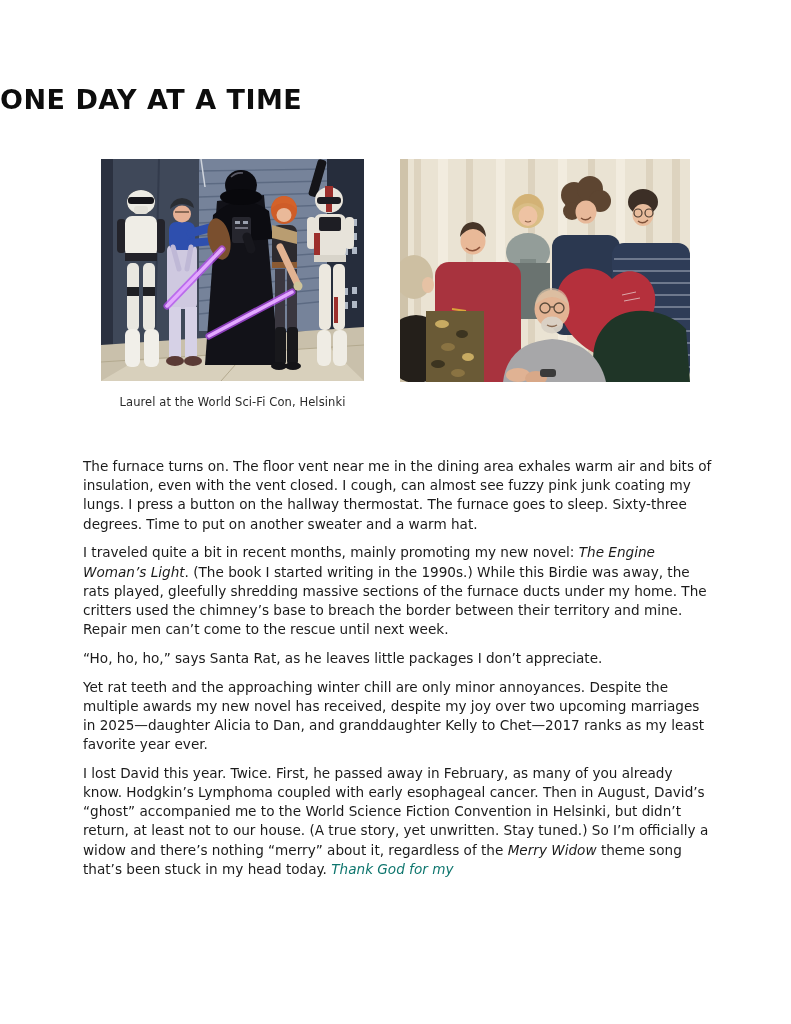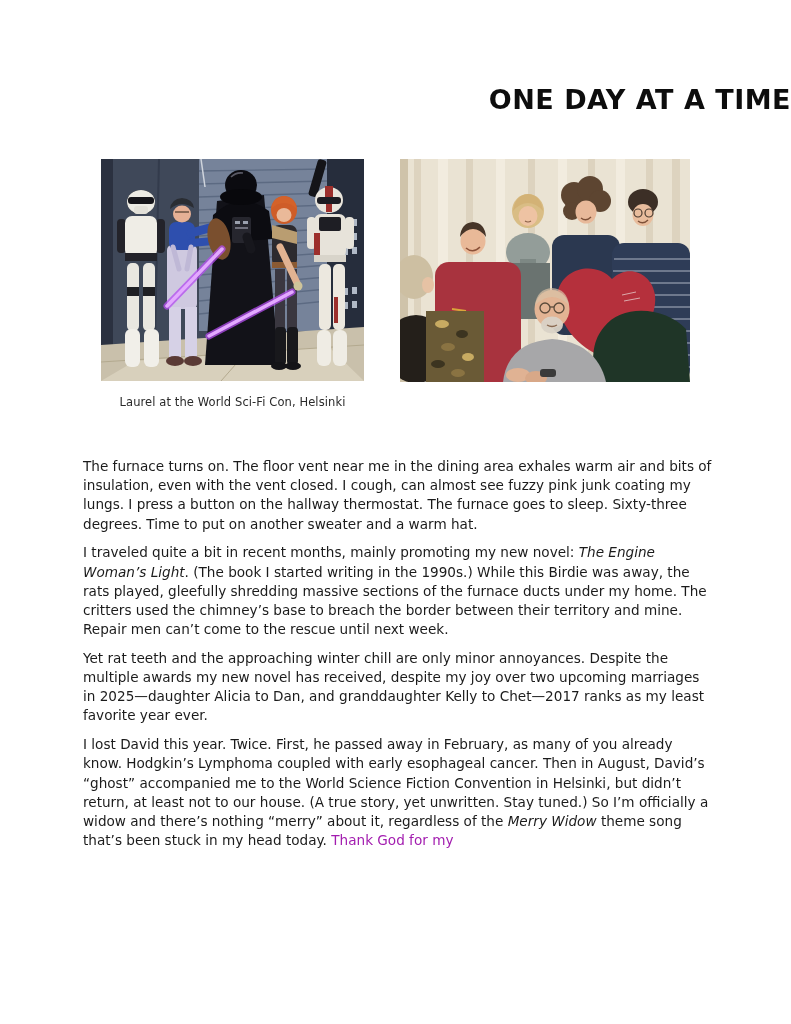--- a/index.html
+++ b/index.html
@@ -5,21 +5,21 @@
   * { margin:0; padding:0; box-sizing:border-box; }
   html,body { background:#ffffff; }
   body {
     width:791px; height:1024px;
     font-family:"DejaVu Sans", sans-serif;
     color:#1c1c1c;
   }
   .page { width:791px; height:1024px; background:#fff; overflow:hidden; position:relative; }
   .title {
     margin-top:84px;
-    text-align:right;
+    text-align:left;
     font-size:27px;
     font-weight:bold;
     letter-spacing:0.5px;
     color:#0d0d0d;
   }
   .photo-row {
     margin-top:44px;
     display:flex;
     justify-content:center;
     align-items:flex-start;
@@ -37,21 +37,21 @@
     letter-spacing:0.1px;
   }
   .body-text {
     margin:48px 79px 0 83px;
     font-size:13.6px;
     line-height:19.2px;
     color:#1b1b1b;
   }
   .body-text p { margin-bottom:9.5px; }
   .body-text em { font-style:italic; }
-  .body-text .muted { color:#a21caf; }
+  .body-text .muted { color:#0f766e;font-style:italic; }
   svg { display:block; }
 </style>
 </head>
 <body>
 
 <div class="page">
 
   <h1 class="title">ONE DAY AT A TIME</h1>
 
   <div class="photo-row">
@@ -309,17 +309,18 @@
           </g>
         </svg>
       </div>
     </figure>
 
   </div>
 
   <div class="body-text">
       <p><span>The furnace turns on. The floor vent near me in the dining area exhales warm air and bits of insulation, even with the vent closed. I cough, can almost see fuzzy pink junk coating my lungs. I press a button on the hallway thermostat. The furnace goes to sleep. Sixty-three degrees. Time to put on another sweater and a warm hat.</span></p>
       <p><span>I traveled quite a bit in recent months, mainly promoting my new novel: </span><em>The Engine Woman’s Light</em><span>. (The book I started writing in the 1990s.) While this Birdie was away, the rats played, gleefully shredding massive sections of the furnace ducts under my home. The critters used the chimney’s base to breach the border between their territory and mine. Repair men can’t come to the rescue until next week.</span></p>
+      <p><span>“Ho, ho, ho,” says Santa Rat, as he leaves little packages I don’t appreciate.</span></p>
       <p><span>Yet rat teeth and the approaching winter chill are only minor annoyances. Despite the multiple awards my new novel has received, despite my joy over two upcoming marriages in 2025—daughter Alicia to Dan, and granddaughter Kelly to Chet—2017 ranks as my least favorite year ever.</span></p>
       <p><span>I lost David this year. Twice. First, he passed away in February, as many of you already know. Hodgkin’s Lymphoma coupled with early esophageal cancer. Then in August, David’s “ghost” accompanied me to the World Science Fiction Convention in Helsinki, but didn’t return, at least not to our house. (A true story, yet unwritten. Stay tuned.) So I’m officially a widow and there’s nothing “merry” about it, regardless of the </span><em>Merry Widow</em><span> theme song that’s been stuck in my head today. </span><span class="muted">Thank God for my</span></p>
     </div>
 
 </div>
 
 </body></html>

